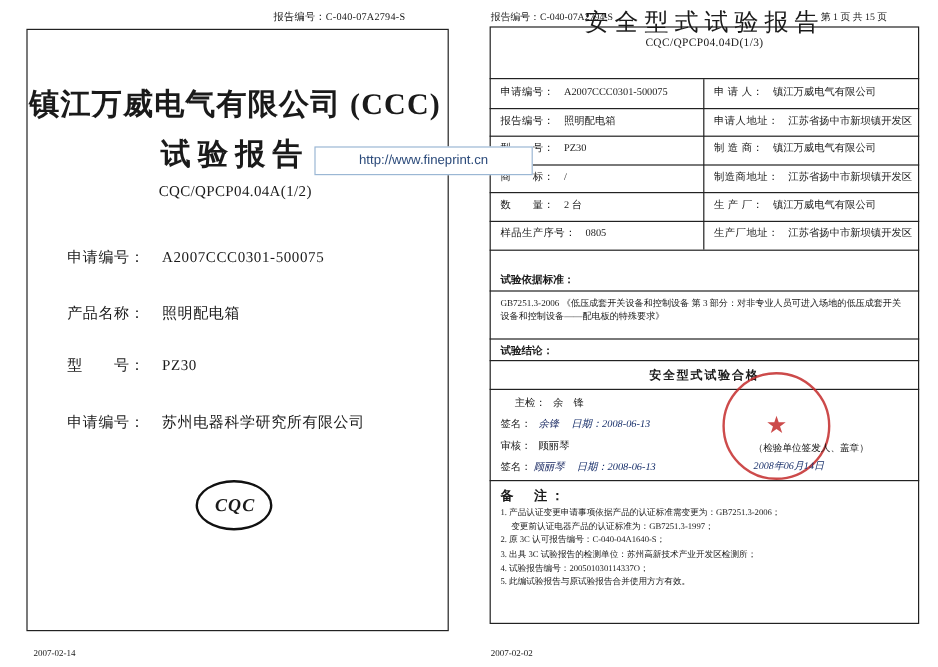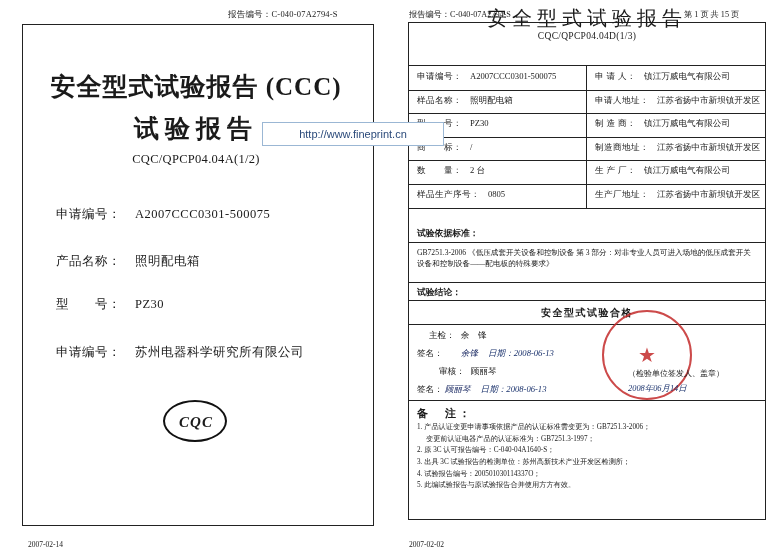--- a/index.html
+++ b/index.html
@@ -100,21 +100,21 @@
   #sec-std-line2{position:absolute;left:16px;top:282px;width:358px;height:1px;background:#222;}
 
   #sec-concl-lbl{position:absolute;left:25px;top:287px;font-size:8.8px;font-weight:bold;}
   #sec-concl-line{position:absolute;left:16px;top:300px;width:358px;height:1px;background:#222;}
   #sec-concl-val{position:absolute;left:0;right:0;top:306px;text-align:center;font-size:10px;font-weight:bold;letter-spacing:1.5px;}
   #sec-concl-line2{position:absolute;left:16px;top:324px;width:358px;height:1px;background:#222;}
 
   .sigrow{position:absolute;font-size:8.6px;white-space:nowrap;}
   #sig-a-name{left:37px;top:330px;}
   #sig-a-date{left:25px;top:348px;}
-  #sig-b-name{left:25px;top:366px;margin-left:22px;}
+  #sig-b-name{left:25px;top:366px;}
   #sig-b-date{left:25px;top:384px;}
   .handwrite{font-family:"DejaVu Serif", serif;font-style:italic;color:#1b2a63;}
   .bluedate{color:#18306b;font-style:italic;}
 
   #approve-line{position:absolute;left:16px;top:400px;width:358px;height:1px;background:#222;}
   #appr-text{position:absolute;left:236px;top:368px;font-size:8px;color:#1a1a1a;}
   #appr-date{position:absolute;left:236px;top:383px;font-size:8.4px;}
 
   
   #seal{
@@ -141,21 +141,21 @@
 </style>
 </head>
 <body>
 
 <div class="page" id="left-page">
 
   <div id="left-header">报告编号：C-040-07A2794-S</div>
 
   <div id="left-frame"></div>
 
-  <div id="left-title-1">安全型式试验报告 (CCC)</div>
+  <div id="left-title-1">镇江万威电气有限公司 (CCC)</div>
   <div id="left-title-2">试验报告</div>
   <div id="left-code">CQC/QPCP04.04A(1/2)</div>
 
   <div class="lfield" id="lf1">
     <span class="lbl">申请编号：</span><span class="val">A2007CCC0301-500075</span>
   </div>
   <div class="lfield" id="lf2">
     <span class="lbl">产品名称：</span><span class="val">照明配电箱</span>
   </div>
   <div class="lfield" id="lf3">
@@ -186,21 +186,21 @@
   <div id="r-grid">
     <div class="vline"></div>
 
     <div class="rrow" style="top:0px;">
       <div class="cell cL"><span class="lb">申请编号：</span><span class="vl">A2007CCC0301-500075</span></div>
       <div class="cell cR"><span class="lb">申 请 人：</span><span class="vl">镇江万威电气有限公司</span></div>
       <div class="hline"></div>
     </div>
 
     <div class="rrow" style="top:23.6px;">
-      <div class="cell cL"><span class="lb">样品名称：</span><span class="vl">照明配电箱</span></div>
+      <div class="cell cL"><span class="lb">报告编号：</span><span class="vl">照明配电箱</span></div>
       <div class="cell cR"><span class="lb">申请人地址：</span><span class="vl">江苏省扬中市新坝镇开发区</span></div>
       <div class="hline"></div>
     </div>
 
     <div class="rrow" style="top:47.2px;">
       <div class="cell cL"><span class="lb">型　　号：</span><span class="vl">PZ30</span></div>
       <div class="cell cR"><span class="lb">制 造 商：</span><span class="vl">镇江万威电气有限公司</span></div>
       <div class="hline"></div>
     </div>
 
@@ -230,21 +230,21 @@
 
   <div id="sec-concl-lbl">试验结论：</div>
   <div id="sec-concl-line"></div>
   <div id="sec-concl-val">安全型式试验合格</div>
   <div id="sec-concl-line2"></div>
 
   <div class="sigrow" id="sig-a-name">
     <span>主检：</span><span style="margin-left:6px;">余　锋</span>
   </div>
   <div class="sigrow" id="sig-a-date">
-    <span>签名：</span><span class="handwrite" style="margin-left:18px;">余锋</span><span class="bluedate" style="margin-left:10px;">日期：2008-06-13</span>
+    <span>签名：</span><span class="handwrite" style="margin-left:6px;">余锋</span><span class="bluedate" style="margin-left:10px;">日期：2008-06-13</span>
   </div>
   <div class="sigrow" id="sig-b-name">
     <span>审核：</span><span style="margin-left:6px;">顾丽琴</span>
   </div>
   <div class="sigrow" id="sig-b-date">
     <span>签名：</span><span class="handwrite" style="margin-left:2px;">顾丽琴</span><span class="bluedate" style="margin-left:10px;">日期：2008-06-13</span>
   </div>
 
   <div id="seal">
     <div class="star">★</div>

